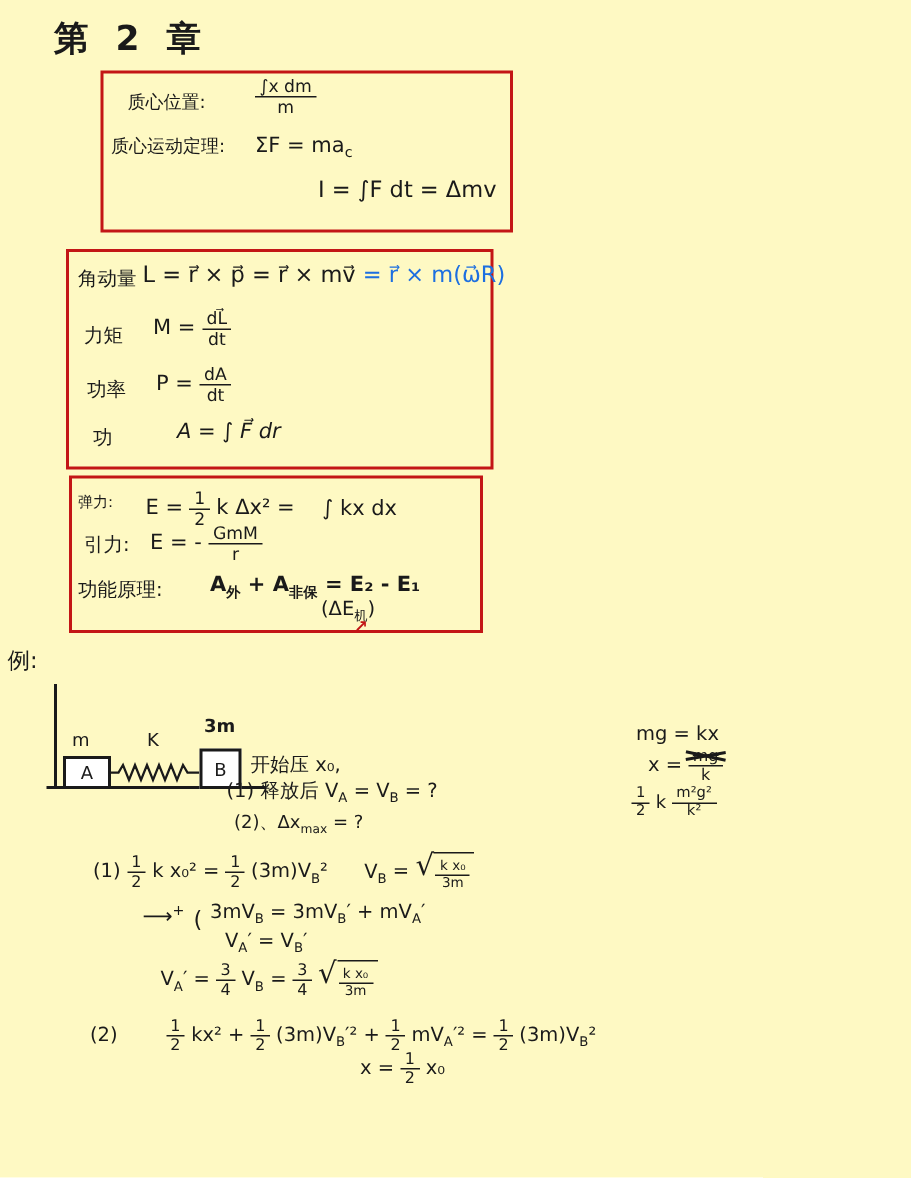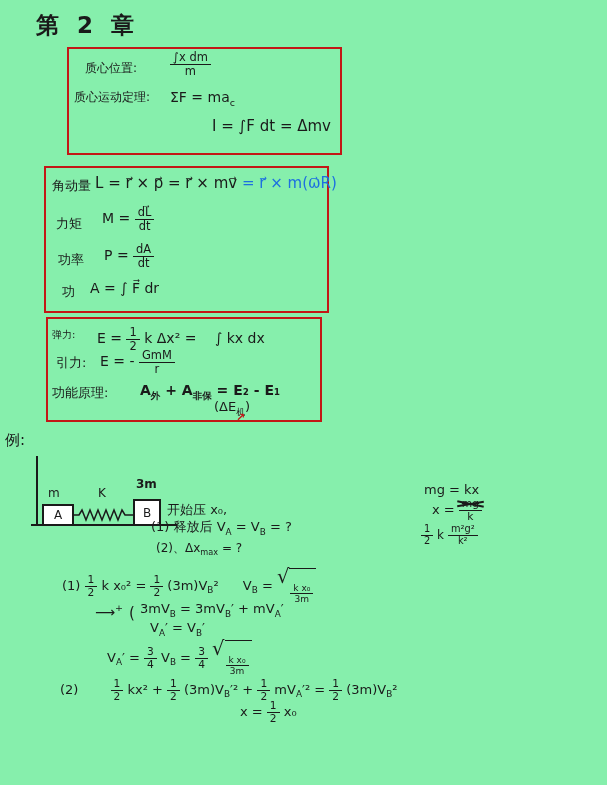--- a/index.html
+++ b/index.html
@@ -1,30 +1,30 @@
 <!DOCTYPE html>
 <html><head>
 <meta charset="utf-8">
 <style>
   html,body{margin:0;padding:0;background:#ffffff;}
   .canvas{
-    position:relative;width:607px;height:785px;background:#86efac;
+    position:relative;width:607px;height:785px;background:#fef9c3;
     font-family:"DejaVu Sans",sans-serif;color:#1a1a1a;overflow:hidden;
   }
   .pos{position:absolute;white-space:nowrap;}
   .redbox{position:absolute;border:2px solid #c31616;}
   .lbl{font-size:12px;}
   .formula{font-size:14px;}
   .frac{display:inline-block;vertical-align:middle;text-align:center;line-height:1.1;font-size:0.82em;}
   .frac .num{display:block;border-bottom:1.4px solid currentColor;padding:0 3px;}
   .frac .den{display:block;padding:0 3px;}
   .frac.sm{font-size:9px;line-height:1.15;}
   .sqrt{display:inline-flex;align-items:flex-start;vertical-align:middle;}
   .sqrt .rad{font-size:1.5em;line-height:0.95;}
-  .sqrt .bar{border-top:1.5px solid currentColor;padding:14px 3px 0 1px;}
+  .sqrt .bar{border-top:1.5px solid currentColor;padding:4px 3px 0 1px;}
   sub{font-size:0.68em;}
   sup{font-size:0.68em;}
   .blue{color:#1d6fe0;}
   .title{font-size:23px;letter-spacing:5px;font-weight:bold;}
   .wall{position:absolute;background:#1a1a1a;}
   .block{position:absolute;border:2px solid #1a1a1a;display:flex;align-items:center;justify-content:center;font-size:12px;background:#fff;}
   .scribble{position:relative;text-decoration:line-through;}
   .scribble::before,.scribble::after{
     content:"";position:absolute;left:-2px;right:-2px;top:45%;border-top:2px solid #1a1a1a;
   }
@@ -70,21 +70,21 @@
   </div>
   <div class="pos lbl" style="left:58px;top:251px;font-size:13px;">功率</div>
   <div class="pos formula" style="left:104px;top:243px;">
     <span>P =</span>
     <span class="frac">
       <span class="num">dA</span>
       <span class="den">dt</span>
     </span>
   </div>
   <div class="pos lbl" style="left:62px;top:283px;font-size:13px;">功</div>
-  <div class="pos formula" style="left:90px;top:280px;">A = ∫ F⃗ dr</div>
+  <div class="pos formula" style="left:118px;top:280px;font-style:italic;">A = ∫ F⃗ dr</div>
 
   <div class="redbox" style="left:46px;top:317px;width:272px;height:101px;"></div>
   <div class="pos lbl" style="left:52px;top:328px;font-size:10px;">弹力:</div>
   <div class="pos formula" style="left:97px;top:326px;">
     <span>E =</span>
     <span class="frac">
       <span class="num">1</span>
       <span class="den">2</span>
     </span>
     <span>k Δx² =</span>

